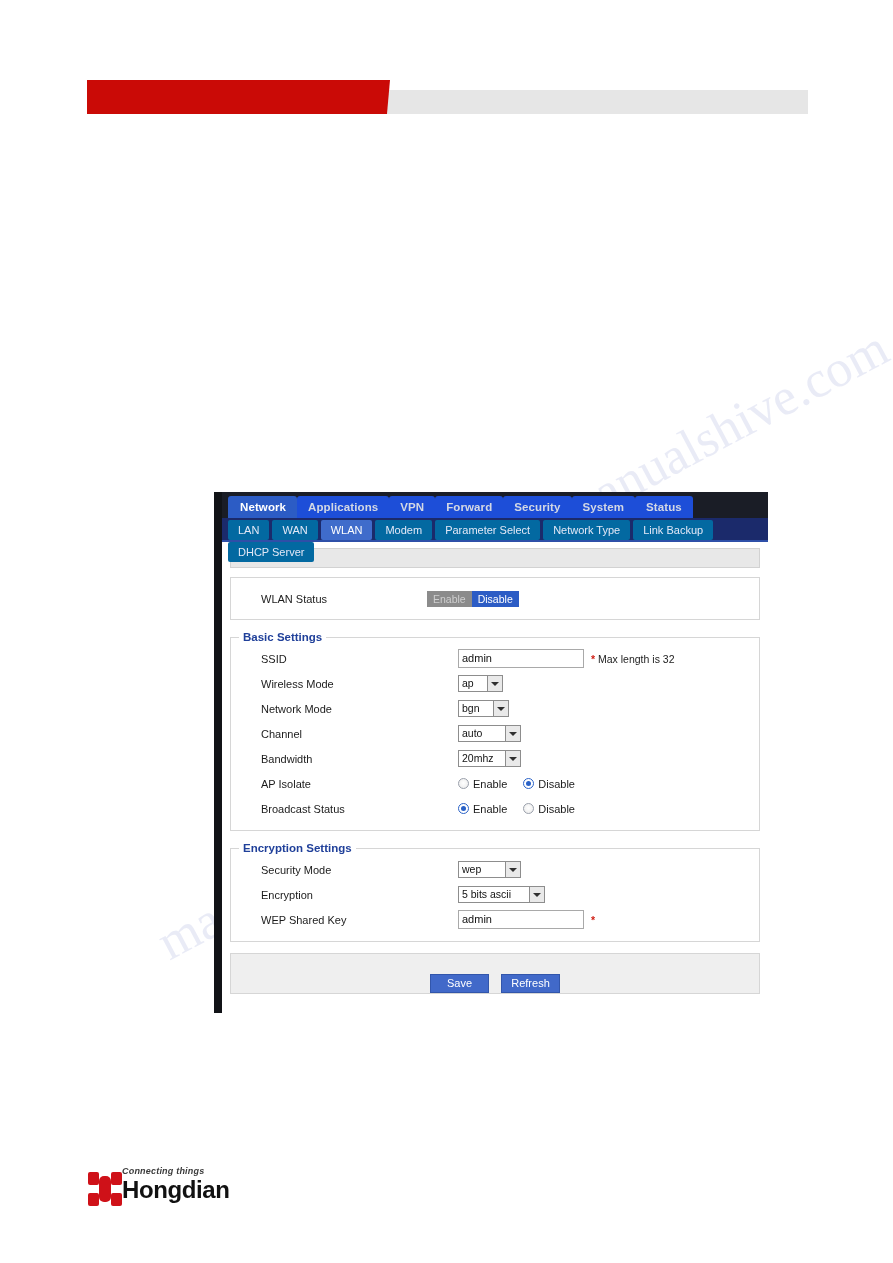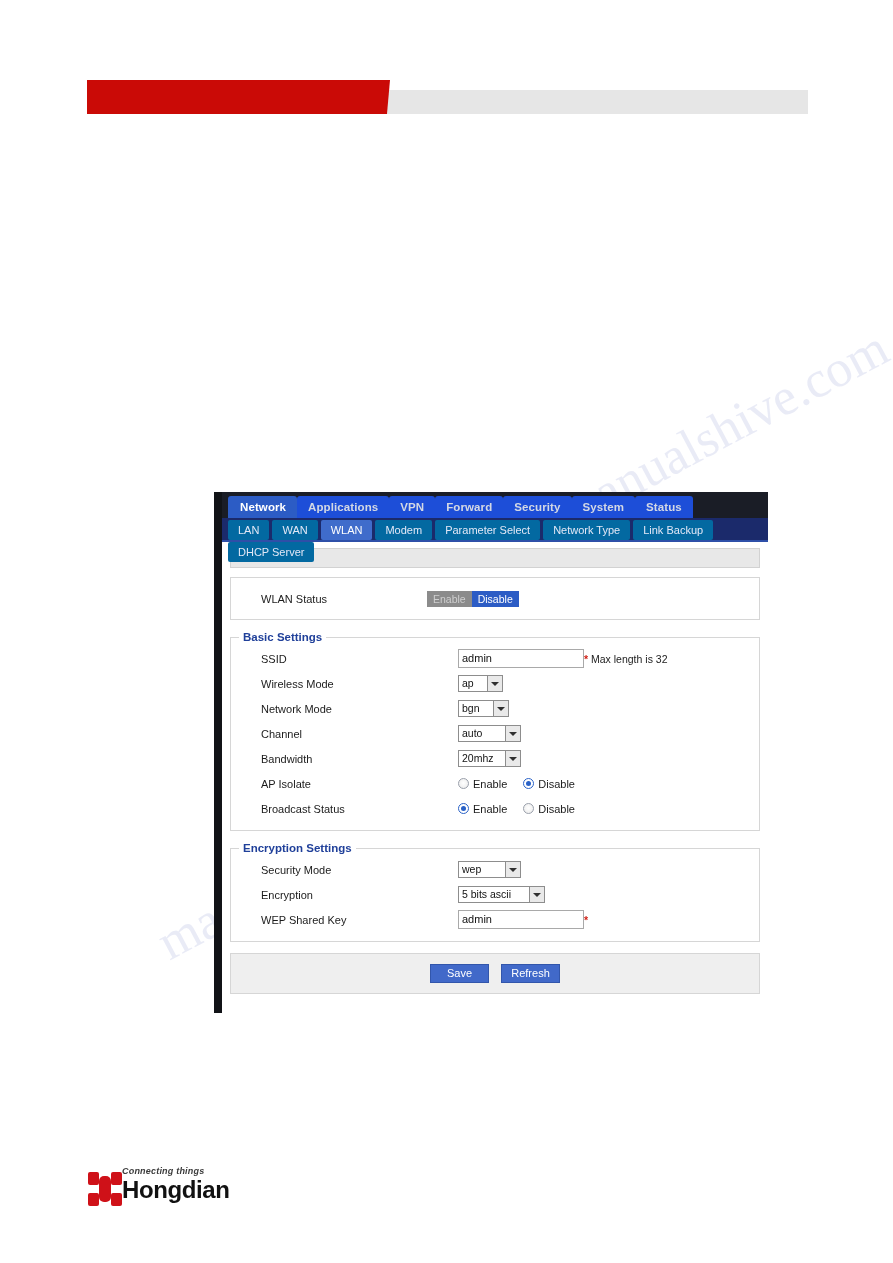--- a/index.html
+++ b/index.html
@@ -192,20 +192,21 @@
     line-height: 15px;
     border: 1px solid #a9a9a9;
     background: #ffffff;
     font-size: 11px;
     color: #111111;
     padding: 1px 3px;
     font-family: "Liberation Sans", sans-serif;
     box-sizing: content-box;
   }
   .hint {
+    margin-left: 7px;
     font-size: 10.5px;
     color: #222222;
   }
   .star { color: #d01e14; font-weight: bold; }
 
   .sel {
     display: inline-flex;
     align-items: stretch;
     border: 1px solid #8d8d8d;
     background: #ffffff;
@@ -261,21 +262,21 @@
     background: #2a62c7;
   }
   .radio-item { display: flex; align-items: center; margin-right: 16px; }
 
   
   .btnbar {
     height: 39px;
     background: #efefef;
     border: 1px solid #d6d6d6;
     display: flex;
-    align-items: center;
+    align-items: flex-end;
     justify-content: center;
   }
   .btn {
     min-width: 41px;
     height: 17px;
     line-height: 17px;
     text-align: center;
     background: #4169c9;
     border: 1px solid #3256ab;
     color: #ffffff;

